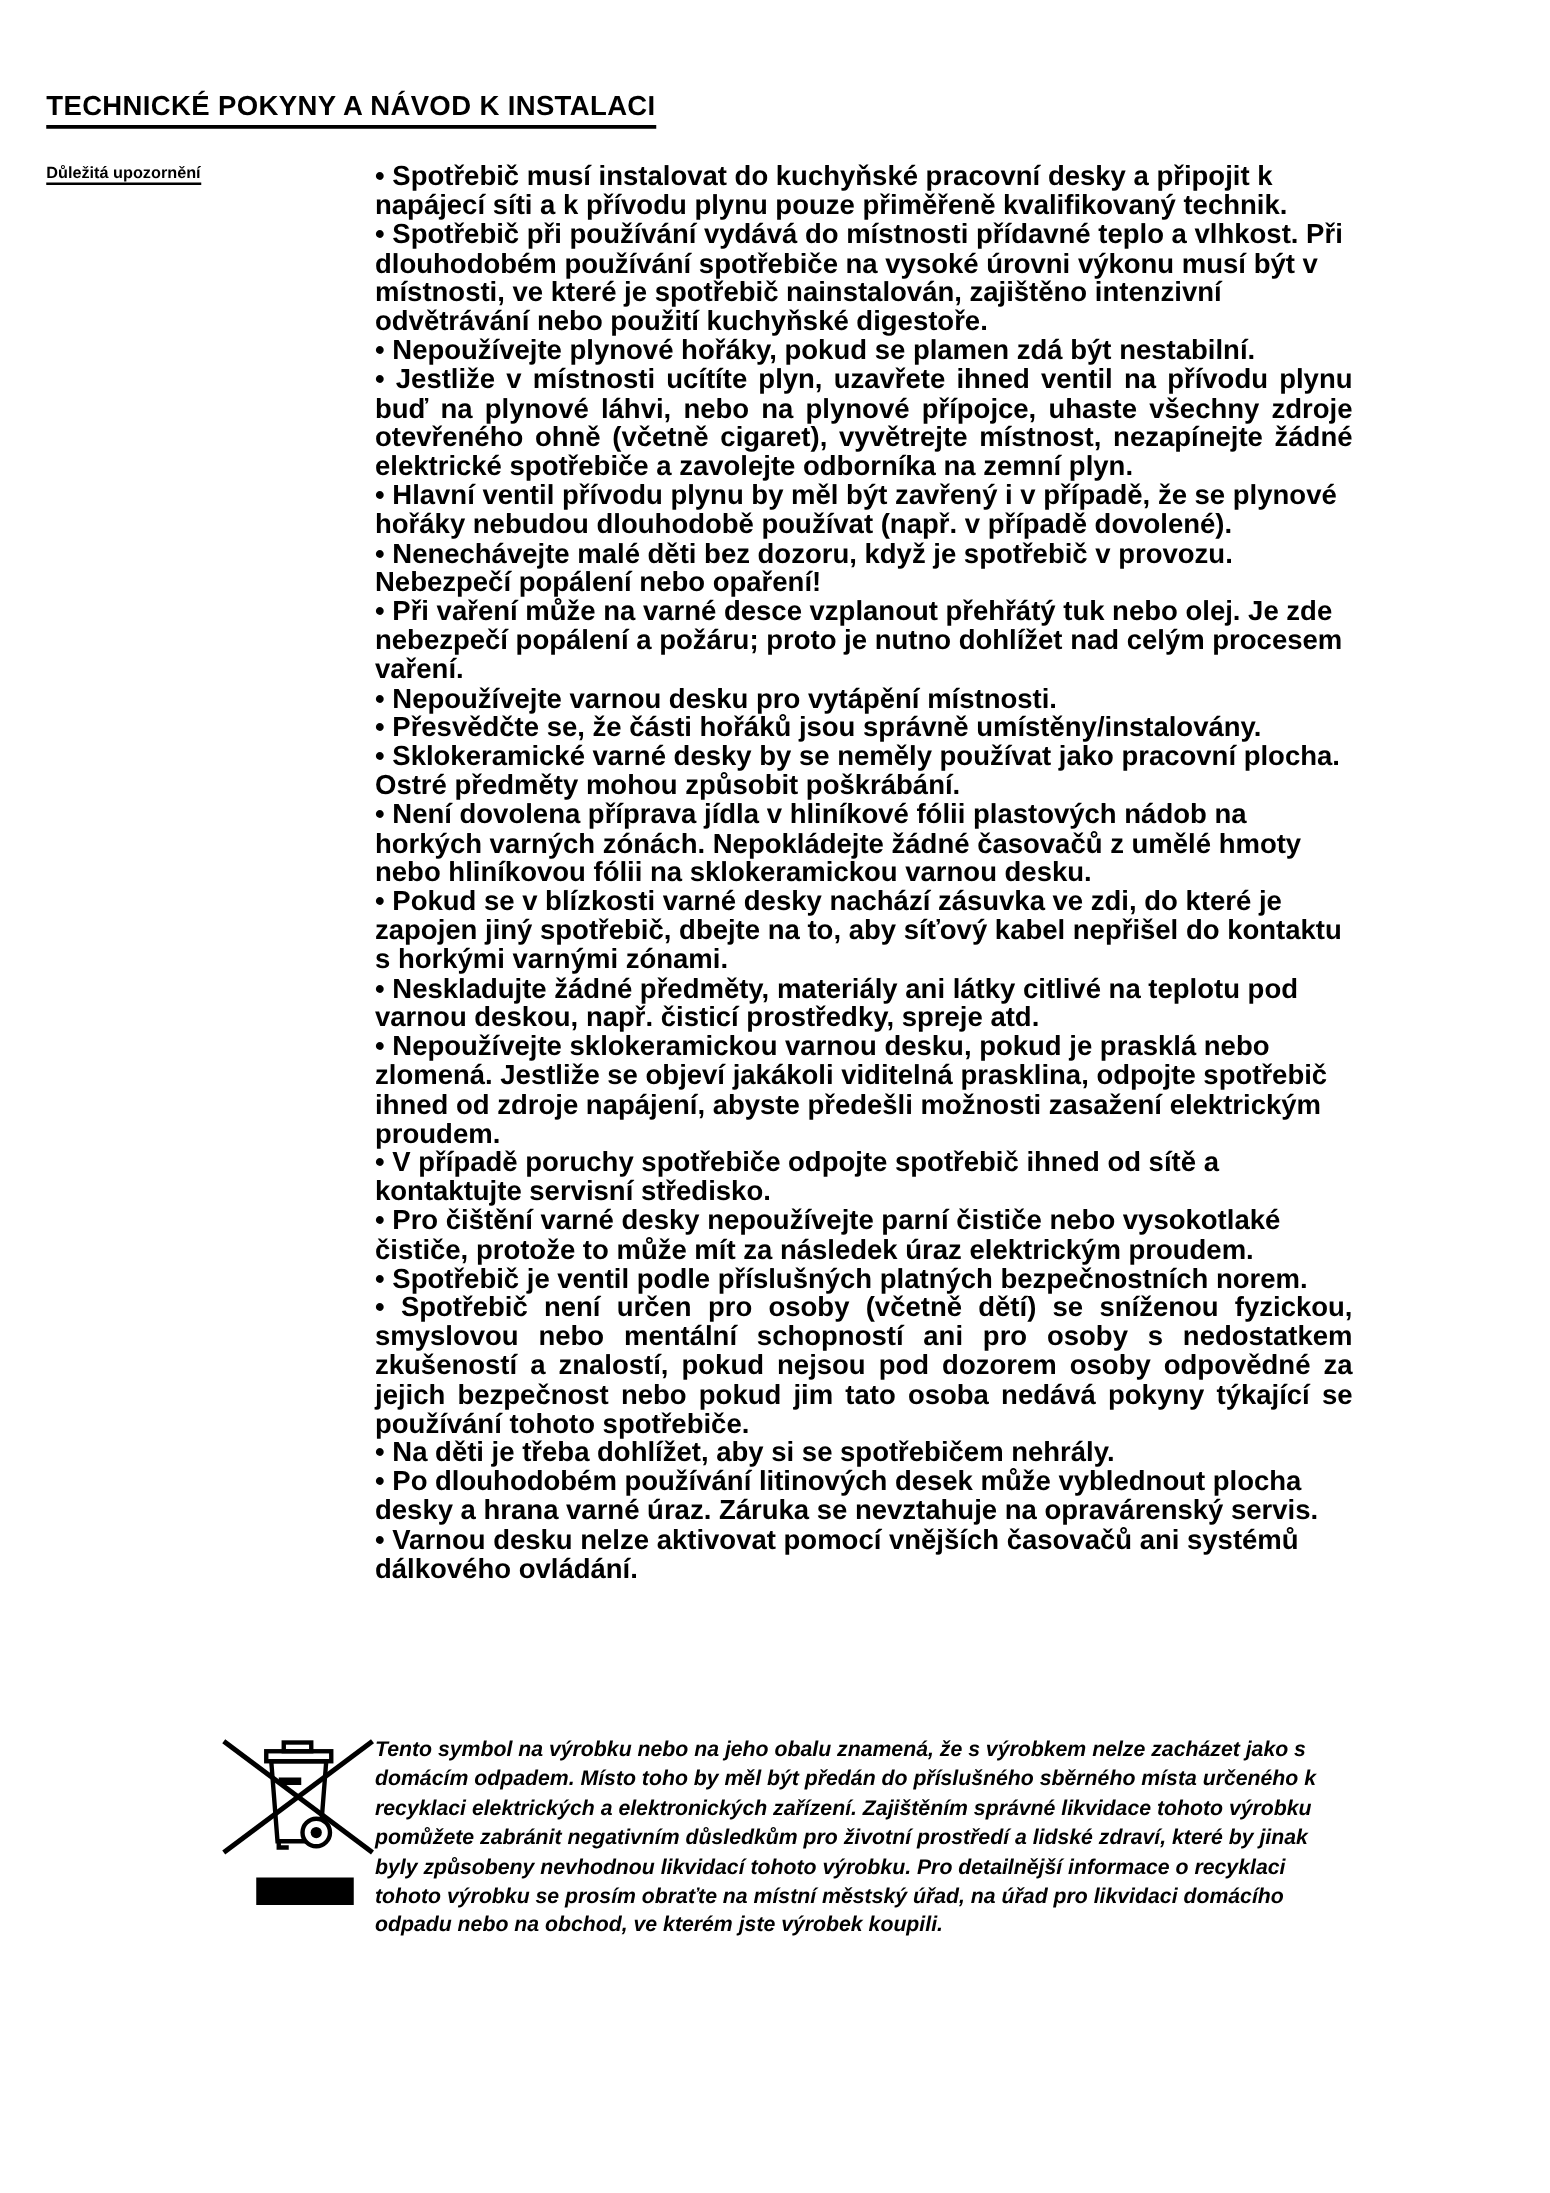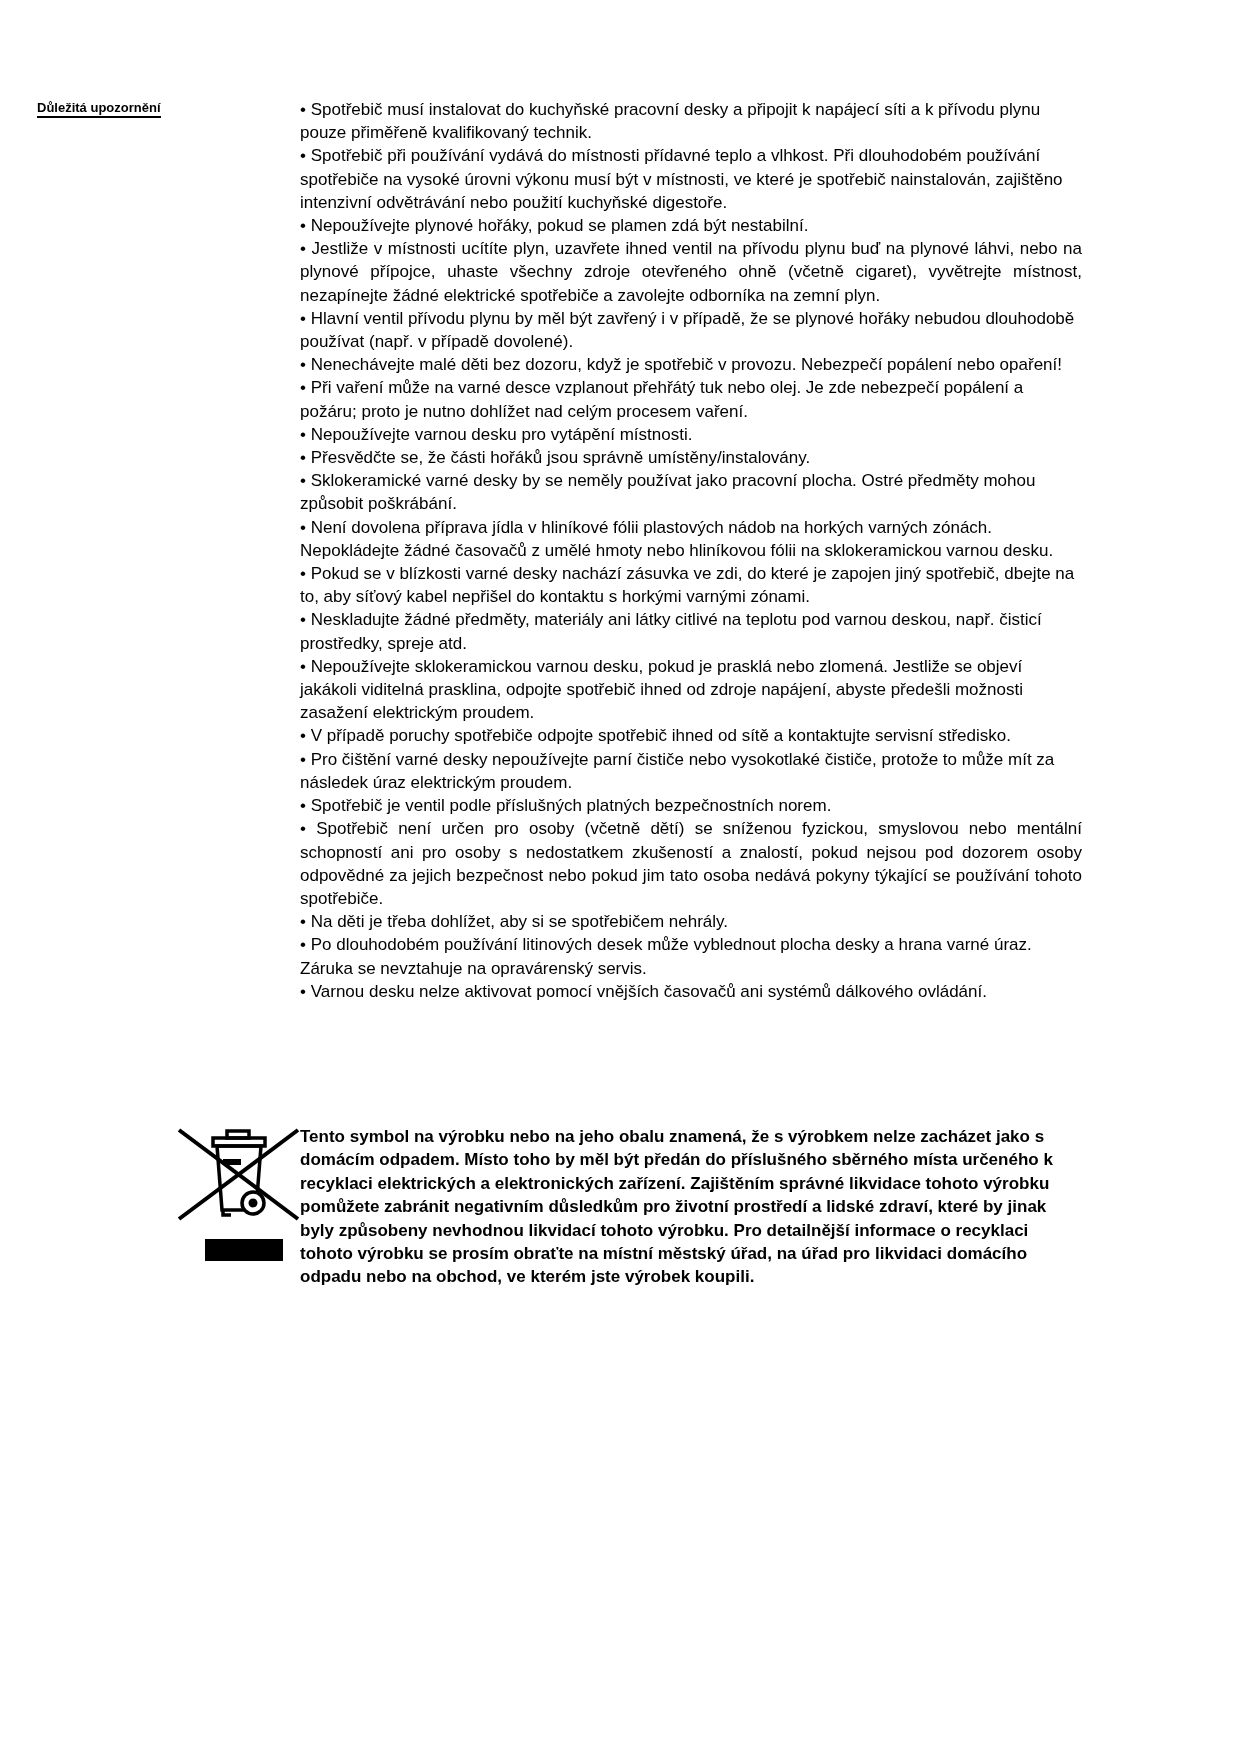--- a/index.html
+++ b/index.html
@@ -40,22 +40,23 @@
   }
   .section-label {
     display: inline-block;
     font-size: 13px;
     font-weight: bold;
     border-bottom: 2.5px solid #000;
     padding-bottom: 1px;
   }
   .right-col {
     width: 782px;
-    font-size: 17px;
+    font-size: 22px;
     line-height: 23.2px;
+    font-weight: bold;
   }
   .warning {
     margin: 0;
   }
   .warning::before {
     content: "\2022\00a0";
   }
   .justify {
     text-align: justify;
   }
@@ -69,27 +70,29 @@
     box-sizing: border-box;
     padding-left: 140px;
     padding-top: 2px;
   }
   .bottom-text {
     width: 782px;
     font-size: 17px;
     font-weight: bold;
     line-height: 23.4px;
     margin: 0;
+    font-style: italic;
   }
 </style>
 </head>
 <body>
 
 <div class="page">
 
+  <h1 class="doc-title">TECHNICKÉ POKYNY A NÁVOD K INSTALACI</h1>
 
   <div class="content">
     <div class="left-col">
       <span class="section-label">Důležitá upozornění</span>
     </div>
     <div class="right-col">
       <p class="warning">Spotřebič musí instalovat do kuchyňské pracovní desky a připojit k napájecí síti a k přívodu plynu pouze přiměřeně kvalifikovaný technik.</p>
       <p class="warning">Spotřebič při používání vydává do místnosti přídavné teplo a vlhkost. Při dlouhodobém používání spotřebiče na vysoké úrovni výkonu musí být v místnosti, ve které je spotřebič nainstalován, zajištěno intenzivní odvětrávání nebo použití kuchyňské digestoře.</p>
       <p class="warning">Nepoužívejte plynové hořáky, pokud se plamen zdá být nestabilní.</p>
       <p class="warning justify">Jestliže v místnosti ucítíte plyn, uzavřete ihned ventil na přívodu plynu buď na plynové láhvi, nebo na plynové přípojce, uhaste všechny zdroje otevřeného ohně (včetně cigaret), vyvětrejte místnost, nezapínejte žádné elektrické spotřebiče a zavolejte odborníka na zemní plyn.</p>

